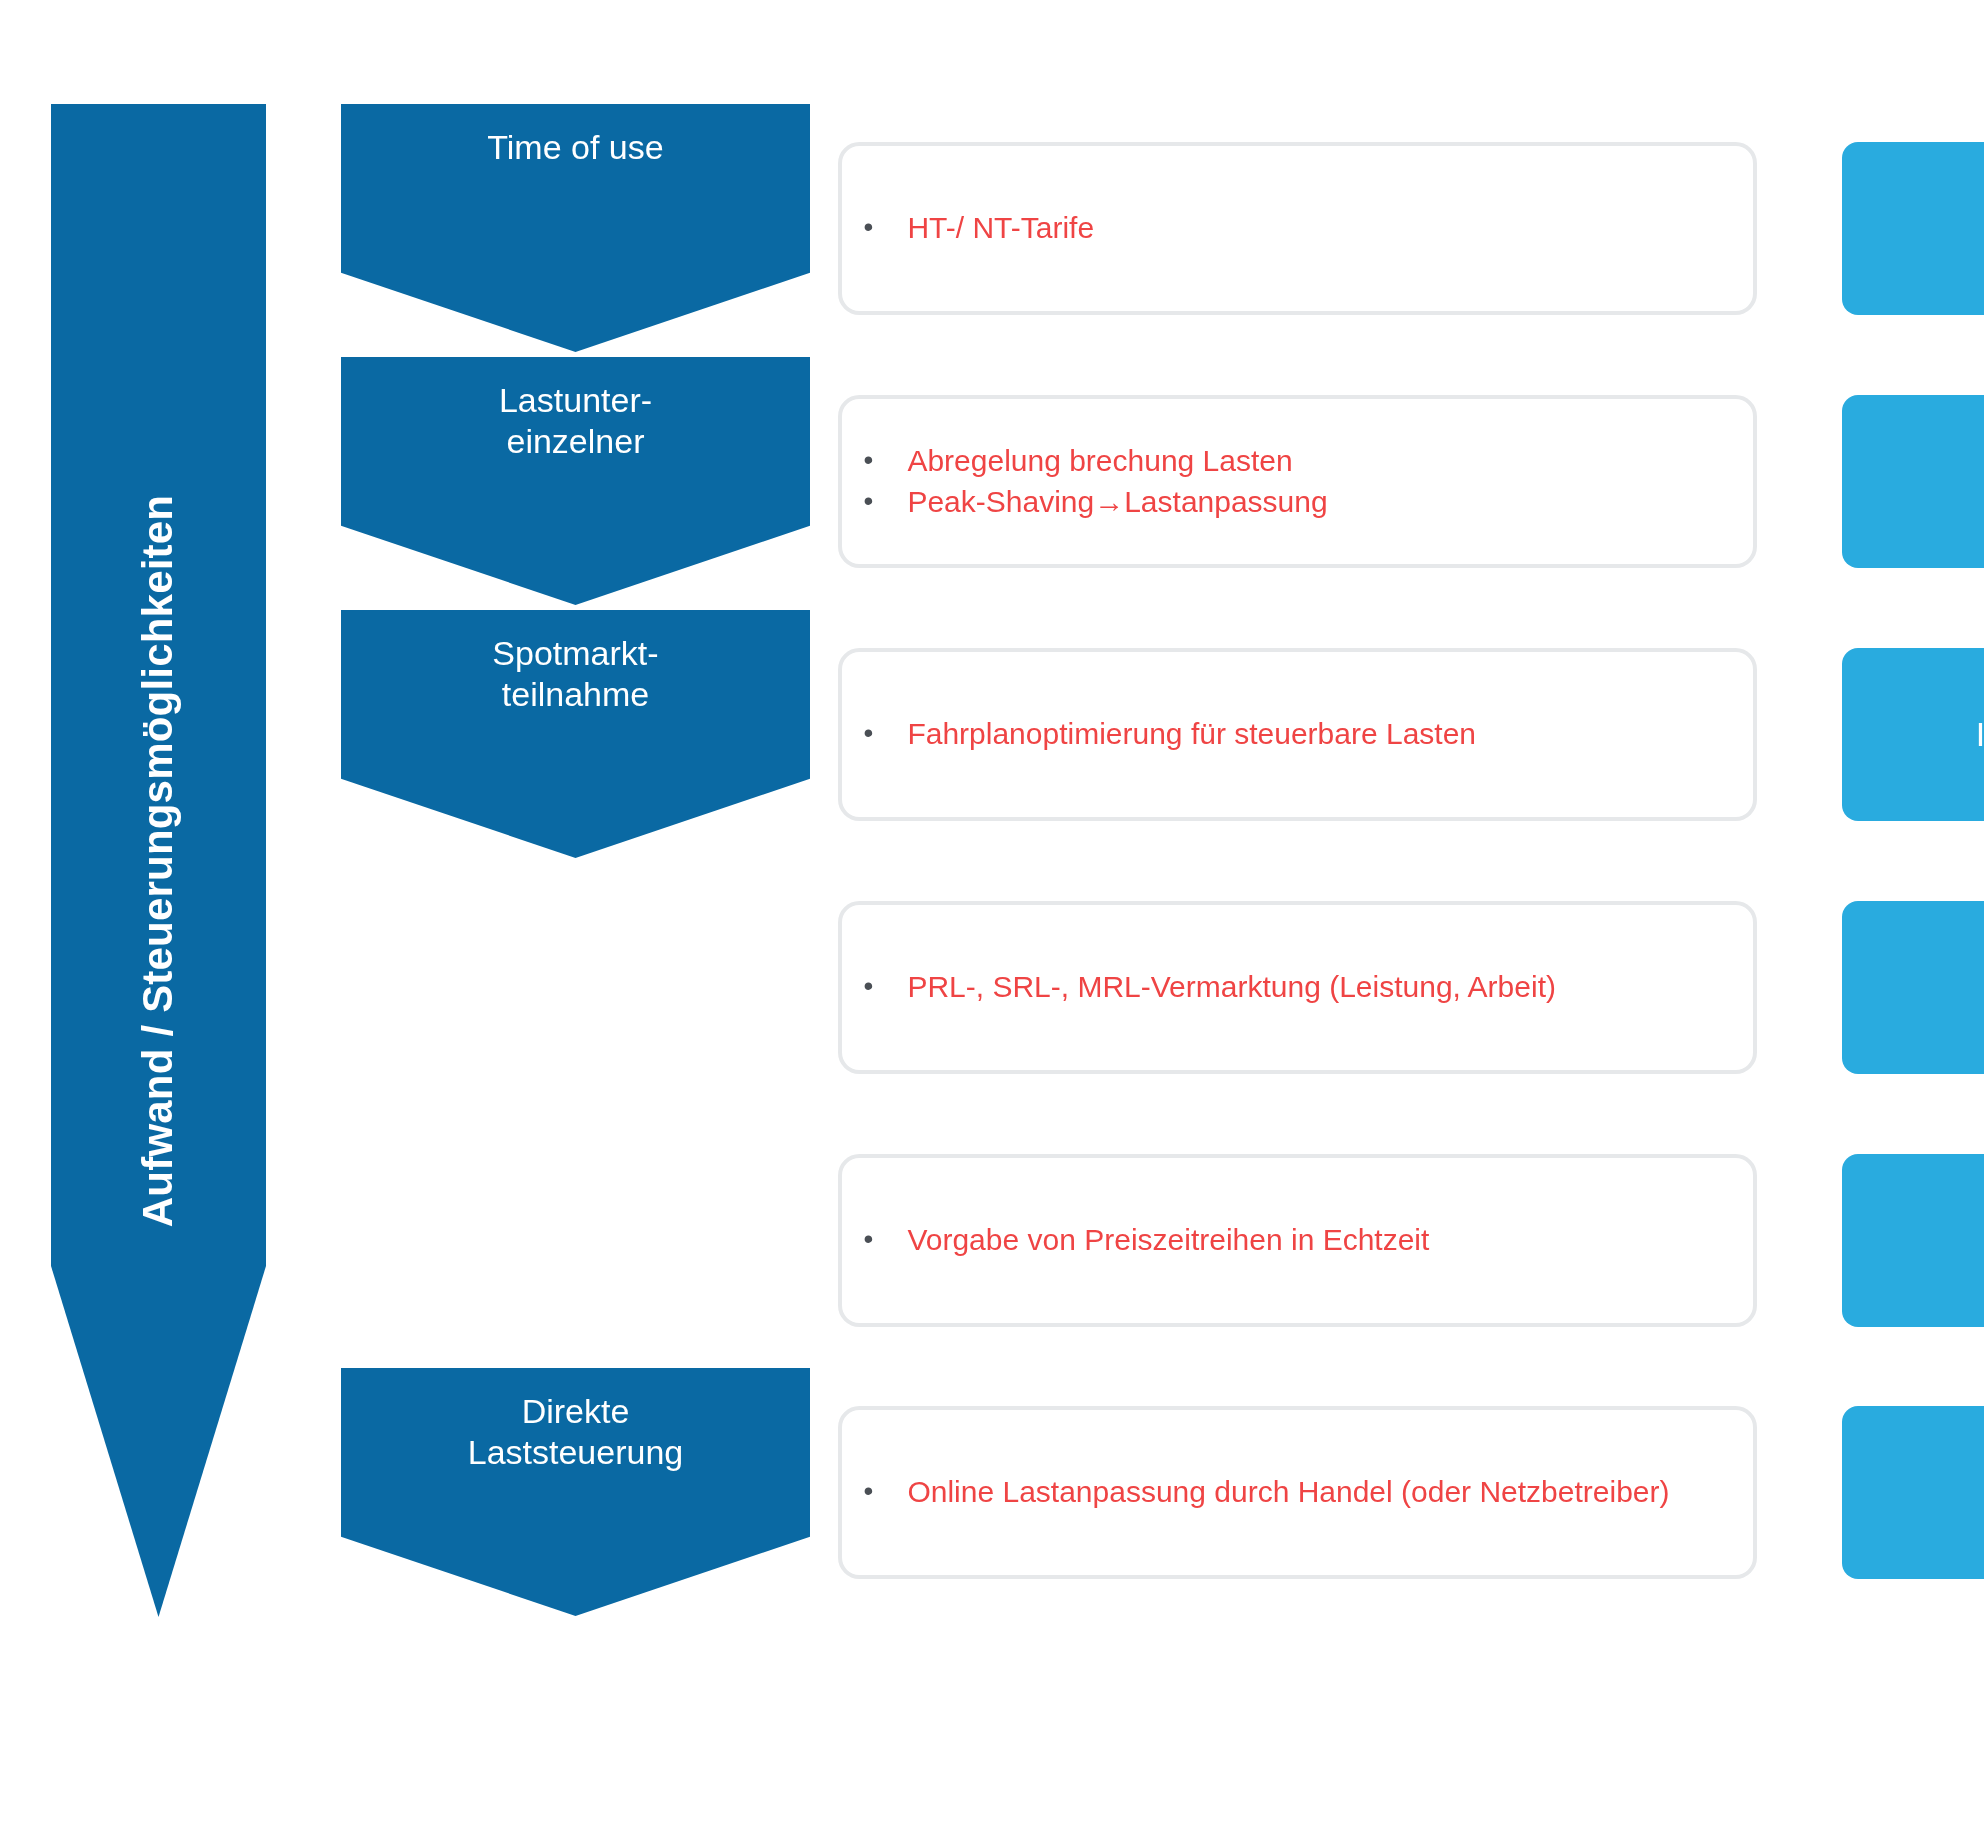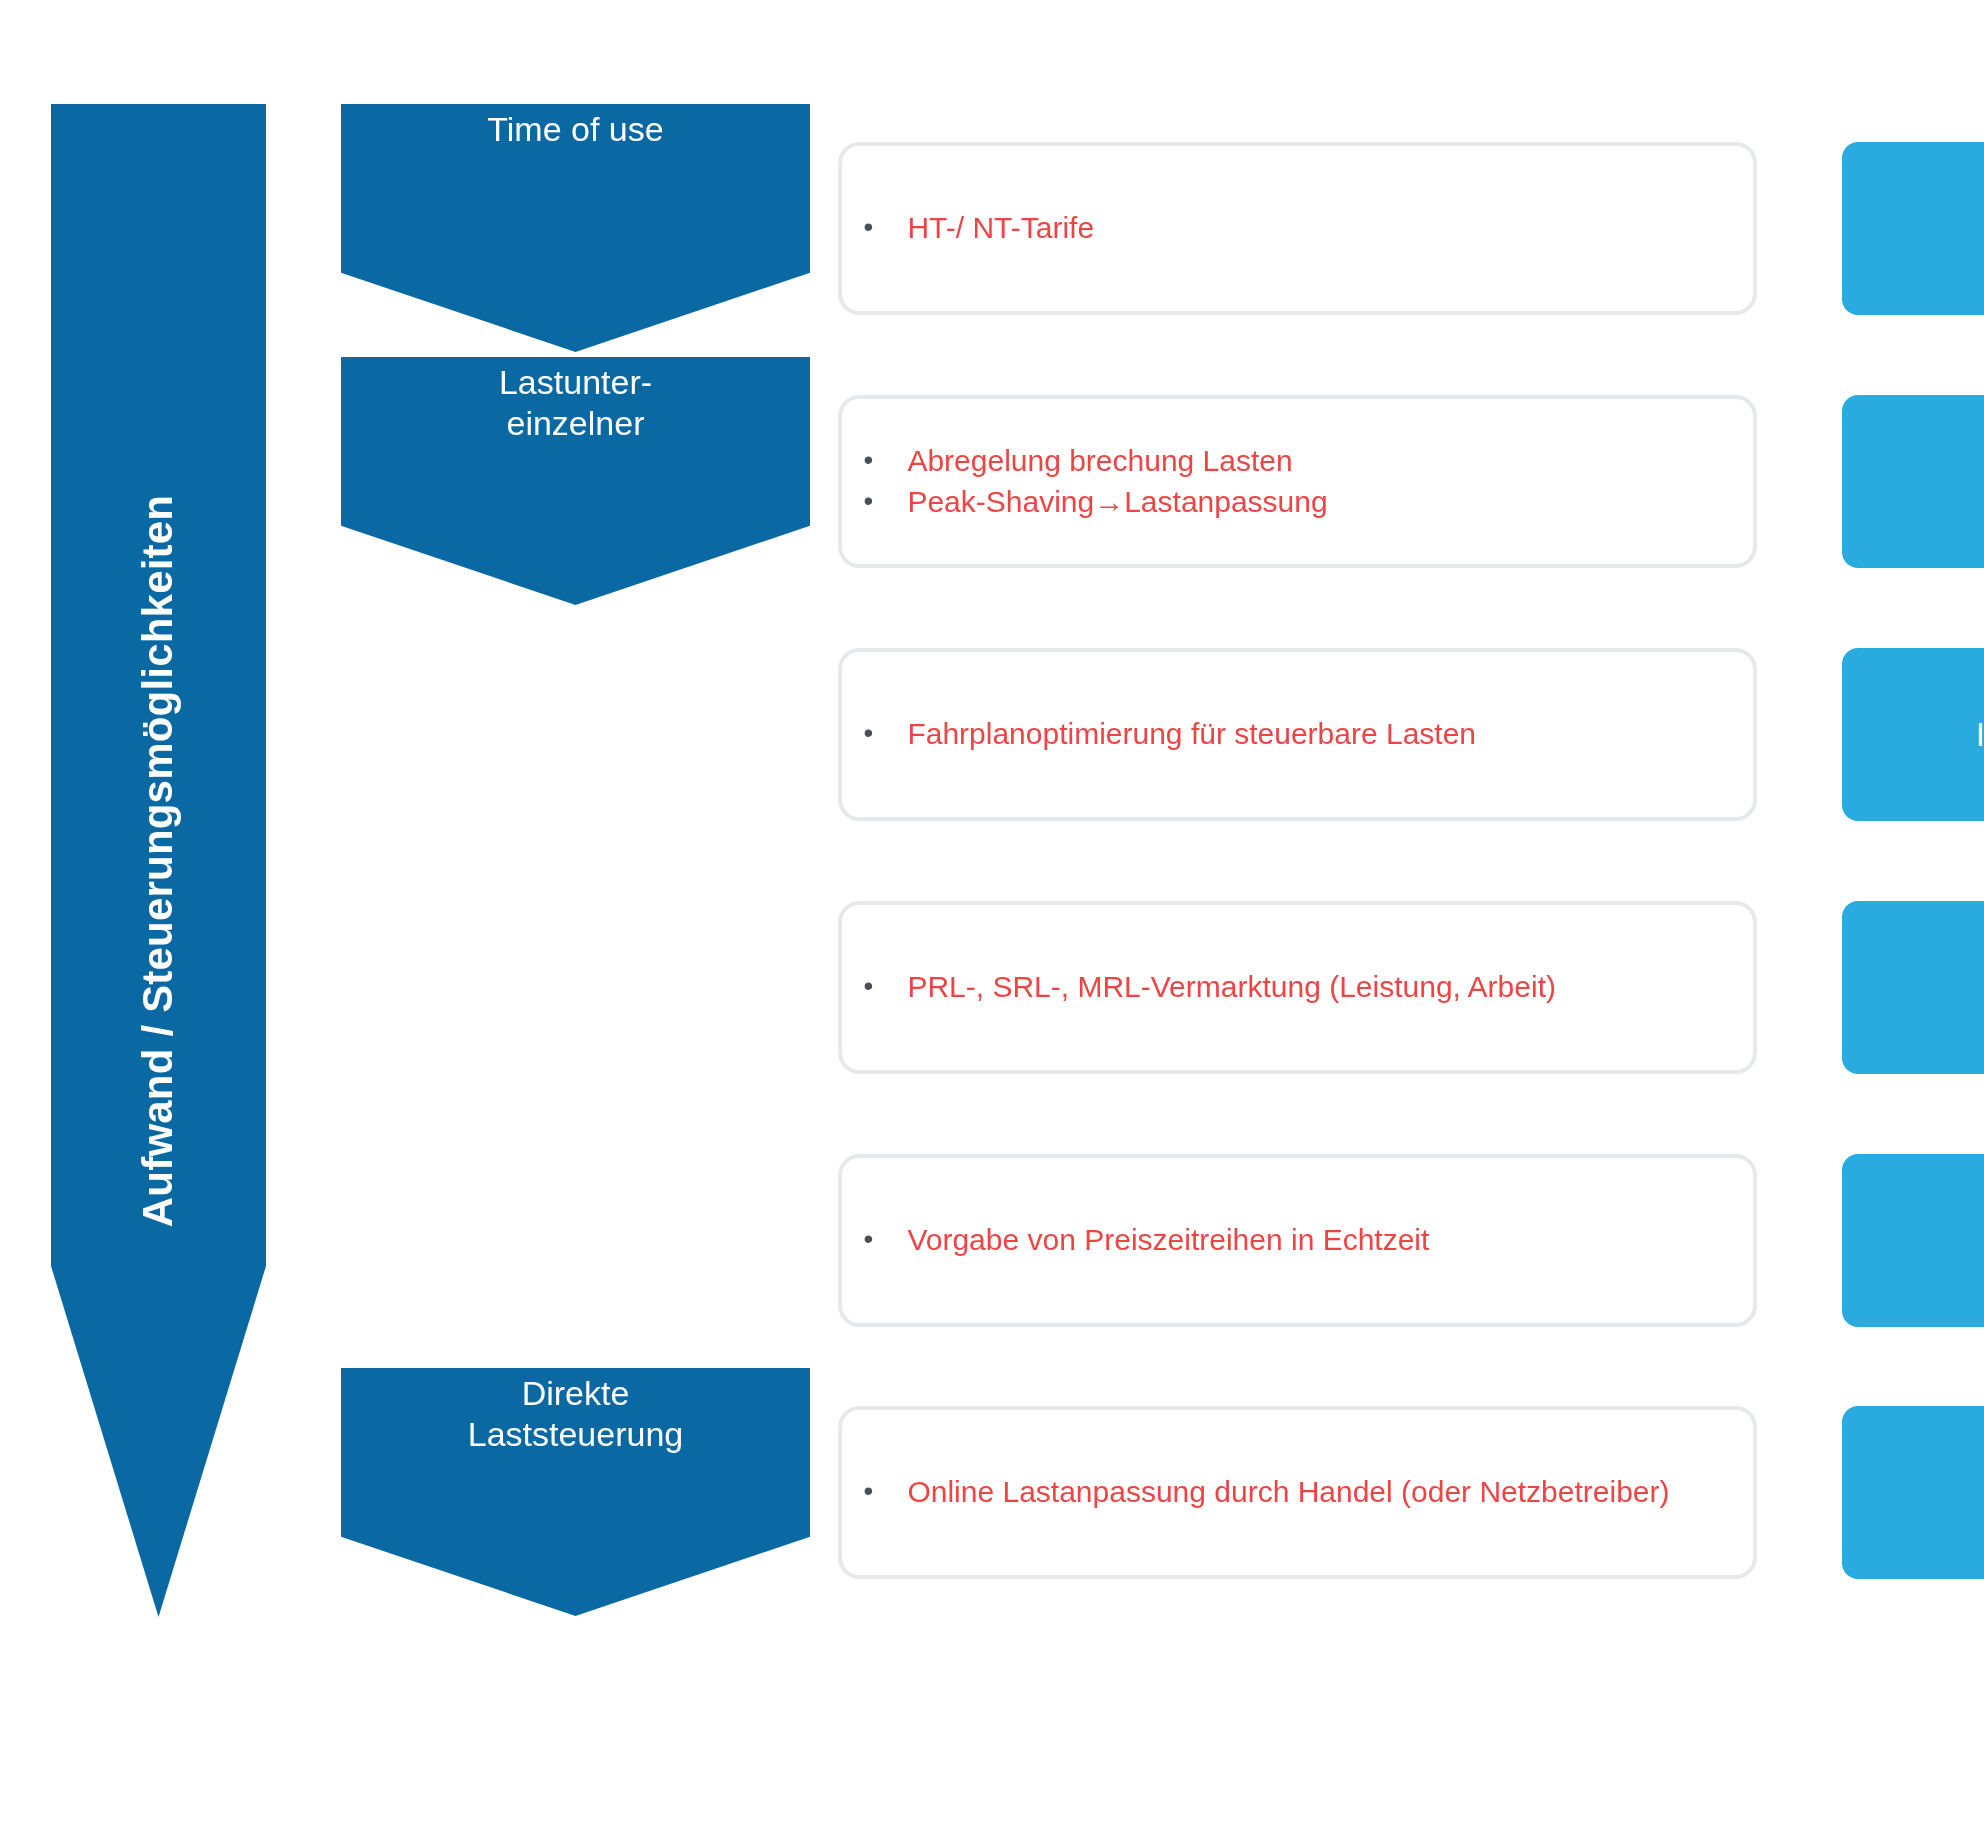--- a/index.html
+++ b/index.html
@@ -59,21 +59,21 @@
     left: 341px;
     width: 469px;
     height: 248px;
     background: #0a69a3;
     -webkit-clip-path: polygon(0 0, 100% 0, 100% 68%, 50% 100%, 0 68%);
     clip-path: polygon(0 0, 100% 0, 100% 68%, 50% 100%, 0 68%);
     display: flex;
     align-items: flex-start;
     justify-content: center;
     box-sizing: border-box;
-    padding-top: 5px;
+    padding-top: 23px;
   }
   .chevron-label {
     color: #ffffff;
     font-size: 34px;
     line-height: 1.22;
     text-align: center;
     white-space: pre-line;
   }
 
   
@@ -162,20 +162,24 @@
           <span class="bullet-text">Abregelung brechung Lasten</span>
         </div>
         <div class="bullet-row">
           <span class="bullet-dot">•</span>
           <span class="bullet-text">Peak-Shaving→Lastanpassung</span>
         </div>
       </div>
       <div class="req-pill" style="top: 38px;"></div>
     </div>
     <div class="row" style="top: 506px;">
+      <div class="chevron">
+        <div class="chevron-label">Spotmarkt-
+teilnahme</div>
+      </div>
       <div class="bullets-card" style="top: 38px;">
         <div class="bullet-row">
           <span class="bullet-dot">•</span>
           <span class="bullet-text">Fahrplanoptimierung für steuerbare Lasten</span>
         </div>
       </div>
       <div class="req-pill" style="top: 38px;">
         <div class="req-label">Integration Bilanzkreis</div>
       </div>
     </div>

